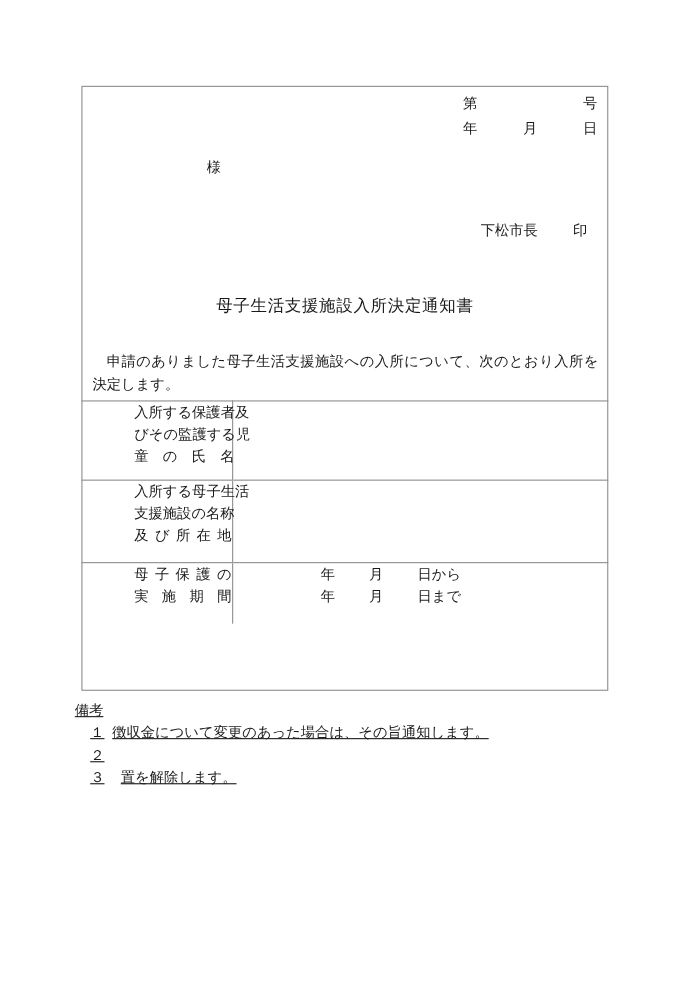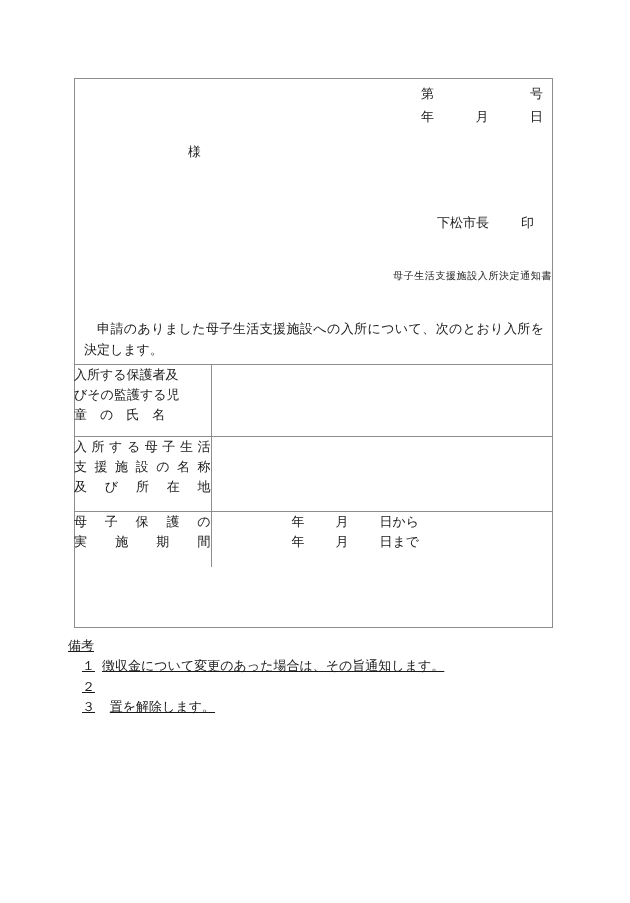--- a/index.html
+++ b/index.html
@@ -75,35 +75,35 @@
   .addressee {
     position: absolute;
     left: 113px;
     top: 64px;
     font-size: 13px;
   }
 
   .issuer {
     position: absolute;
     right: 18px;
-    top: 135px;
+    top: 122px;
     font-size: 13px;
     white-space: nowrap;
   }
   .issuer .seal {
     margin-left: 32px;
   }
 
   .doc-title {
     position: absolute;
     left: 0;
     right: 0;
     top: 190px;
-    text-align: right;
-    font-size: 10px;
+    text-align: center;
+    font-size: 15px;
     letter-spacing: 0.6px;
   }
 
   .body-text {
     position: absolute;
     left: 9px;
     right: 8px;
     top: 240px;
     font-size: 13px;
     line-height: 1.62;
@@ -136,20 +136,21 @@
   }
   td.value-cell {
     padding: 7px 10px;
     box-sizing: border-box;
     text-decoration: underline;
   }
 
   .lbl-line {
     line-height: 1.52;
     white-space: nowrap;
+    padding-left: 48px;
   }
   
   .lbl-line.spread {
     display: flex;
     justify-content: space-between;
   }
 
   .period-lines {
     padding-left: 80px;
     line-height: 1.55;

